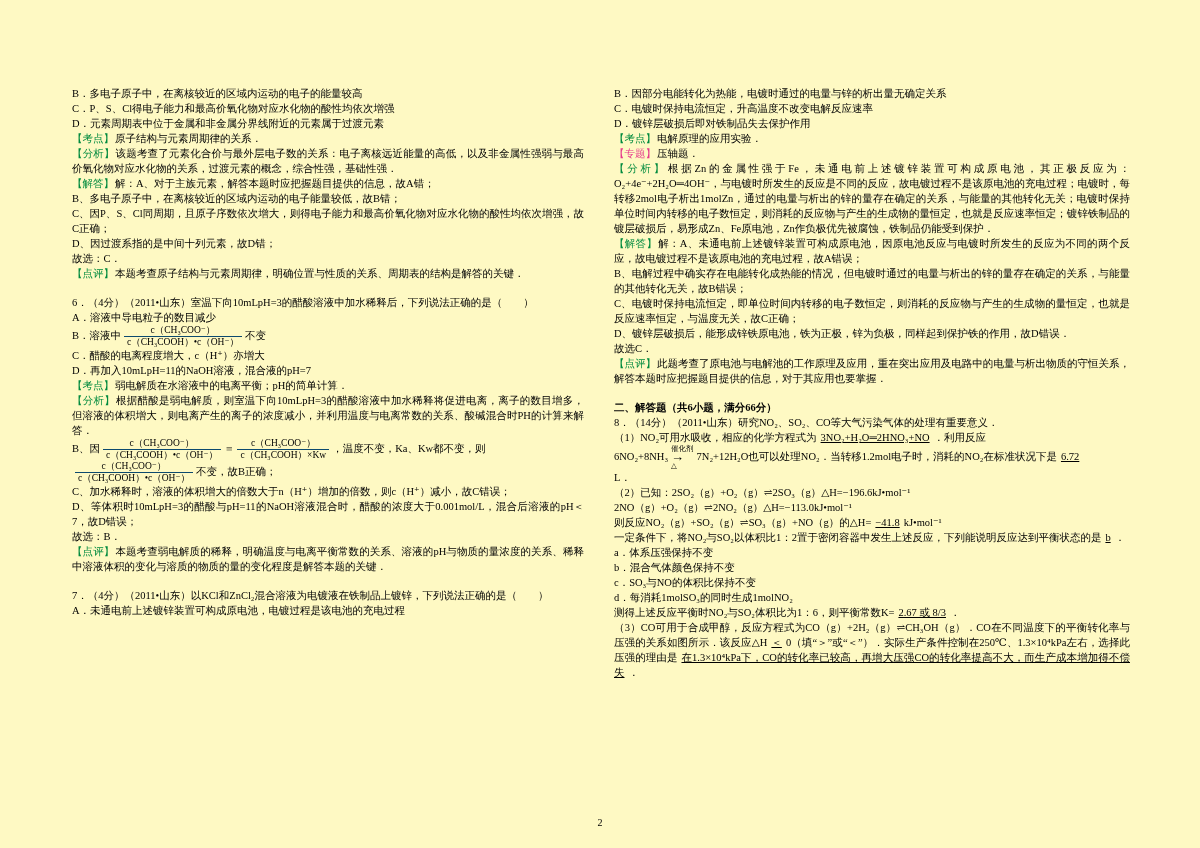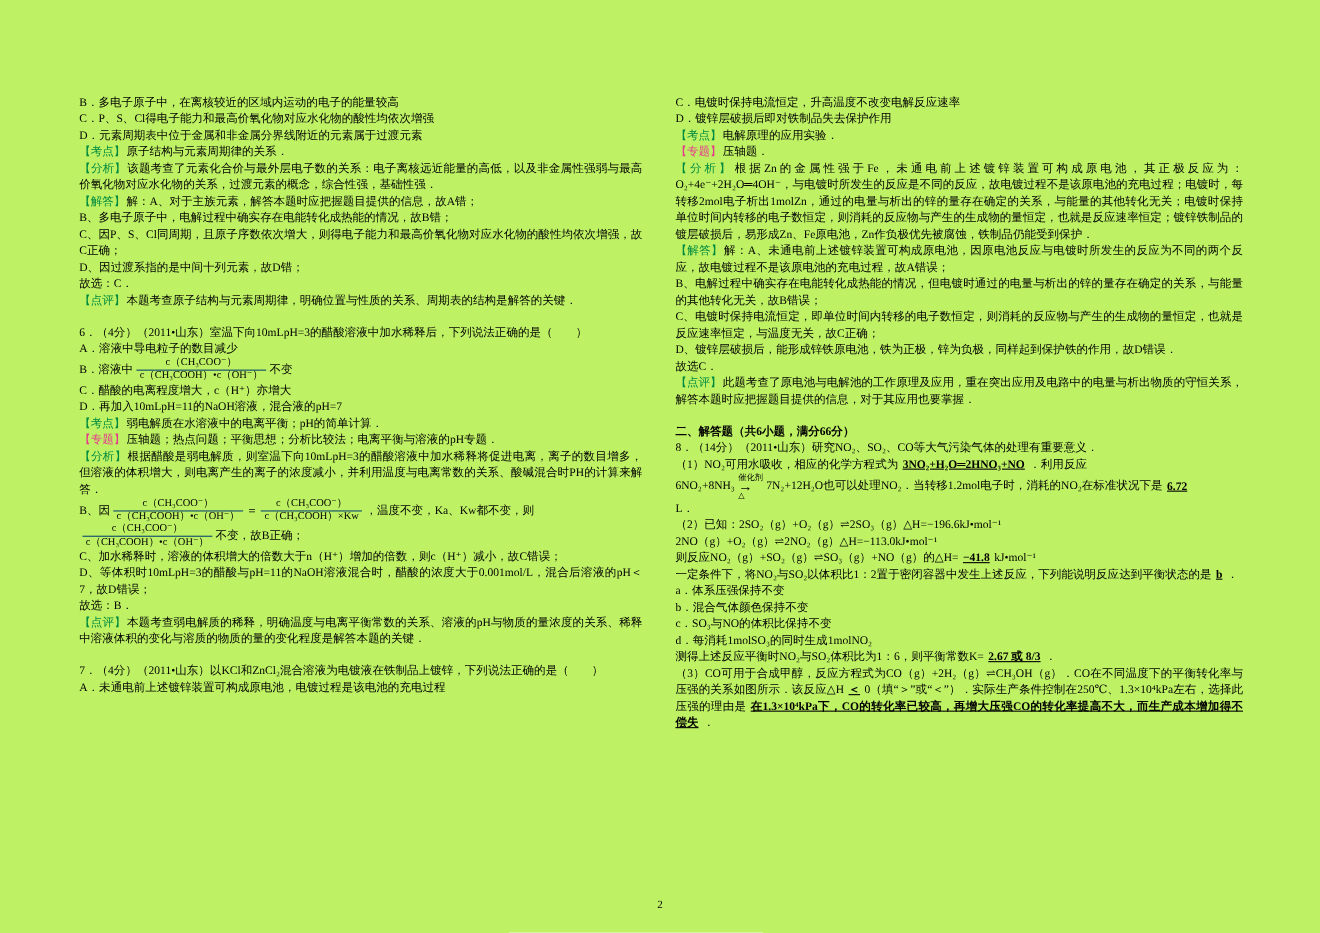--- a/index.html
+++ b/index.html
@@ -1,24 +1,24 @@
 <!DOCTYPE html>
 <html><head>
 <meta charset="utf-8">
 <style>
   html,body{margin:0;padding:0;background:#ffffff;}
-  .page{position:relative;width:1200px;height:848px;background:#bef264;overflow:hidden;
+  .page{position:relative;width:1200px;height:848px;background:#fef9c3;overflow:hidden;
         font-family:"Liberation Serif","DejaVu Serif",serif;font-size:10.5px;color:#000;}
   .col{position:absolute;top:86px;text-align:justify;}
   #col-left{left:72px;width:512px;}
   #col-right{left:614px;width:516px;}
   .para{line-height:15px;}
   .bold{font-weight:bold;}
   .tag{margin-right:1px;}
-  .answer{font-weight:bold;text-decoration:underline;margin:0 4px;}
+  .answer{font-weight:normal;text-decoration:underline;margin:0 4px;}
   .frac{display:inline-block;vertical-align:middle;text-align:center;
         font-size:9.5px;line-height:11px;margin:0 3px;}
   .frac .num{display:block;border-bottom:1px solid #0c4a6e;padding:0 3px;}
   .frac .den{display:block;padding:0 3px;text-align:center;}
   .rxn{display:inline-block;vertical-align:middle;text-align:left;margin:0 3px;}
   .rxn .rtop{display:block;font-size:7.5px;line-height:8px;}
   .rxn .rarr{display:block;font-size:13px;line-height:8px;}
   .rxn .rbot{display:block;font-size:7.5px;line-height:9px;}
   .gap{height:14px;}
   .footer{position:absolute;left:0;right:0;bottom:20px;text-align:center;font-size:10px;}
@@ -27,45 +27,45 @@
 <body>
 
 <div class="page">
   <div class="col" id="col-left">
       <div class="para"><span class="txt">B．多电子原子中，在离核较近的区域内运动的电子的能量较高</span></div>
       <div class="para"><span class="txt">C．P、S、Cl得电子能力和最高价氧化物对应水化物的酸性均依次增强</span></div>
       <div class="para"><span class="txt">D．元素周期表中位于金属和非金属分界线附近的元素属于过渡元素</span></div>
       <div class="para"><span class="tag" style="color: rgb(0, 138, 62);">【考点】</span><span class="txt">原子结构与元素周期律的关系．</span></div>
       <div class="para"><span class="tag" style="color: rgb(0, 138, 62);">【分析】</span><span class="txt">该题考查了元素化合价与最外层电子数的关系：电子离核远近能量的高低，以及非金属性强弱与最高价氧化物对应水化物的关系，过渡元素的概念，综合性强，基础性强．</span></div>
       <div class="para"><span class="tag" style="color: rgb(0, 138, 62);">【解答】</span><span class="txt">解：A、对于主族元素，解答本题时应把握题目提供的信息，故A错；</span></div>
-      <div class="para"><span class="txt">B、多电子原子中，电解过程中确实存在电能转化成热能的情况，故B错；</span></div>
+      <div class="para"><span class="txt">B、多电子原子中，在离核较近的区域内运动的电子能量较低，故B错；</span></div>
       <div class="para"><span class="txt">C、因P、S、Cl同周期，且原子序数依次增大，则得电子能力和最高价氧化物对应水化物的酸性均依次增强，故C正确；</span></div>
       <div class="para"><span class="txt">D、因过渡系指的是中间十列元素，故D错；</span></div>
       <div class="para"><span class="txt">故选：C．</span></div>
       <div class="para"><span class="tag" style="color: rgb(0, 138, 62);">【点评】</span><span class="txt">本题考查原子结构与元素周期律，明确位置与性质的关系、周期表的结构是解答的关键．</span></div>
       <div class="gap"></div>
       <div class="para"><span class="txt">6．（4分）（2011•山东）室温下向10mLpH=3的醋酸溶液中加水稀释后，下列说法正确的是（　　）</span></div>
       <div class="para"><span class="txt">A．溶液中导电粒子的数目减少</span></div>
       <div class="para"><span class="txt">B．溶液中</span><span class="frac"><span class="num">c（CH₃COO⁻）</span><span class="den">c（CH₃COOH）•c（OH⁻）</span></span><span class="txt">不变</span></div>
       <div class="para"><span class="txt">C．醋酸的电离程度增大，c（H⁺）亦增大</span></div>
       <div class="para"><span class="txt">D．再加入10mLpH=11的NaOH溶液，混合液的pH=7</span></div>
       <div class="para"><span class="tag" style="color: rgb(0, 138, 62);">【考点】</span><span class="txt">弱电解质在水溶液中的电离平衡；pH的简单计算．</span></div>
-      <div class="para"><span class="tag" style="color: rgb(230, 58, 140);">【专题】</span><span class="txt">压轴题；热点问题；平衡思想；分析比较法；电离平衡与溶液的pH专题．</span></div>
       <div class="para"><span class="tag" style="color: rgb(0, 138, 62);">【分析】</span><span class="txt">根据醋酸是弱电解质，则室温下向10mLpH=3的醋酸溶液中加水稀释将促进电离，离子的数目增多，但溶液的体积增大，则电离产生的离子的浓度减小，并利用温度与电离常数的关系、酸碱混合时PH的计算来解答．</span></div>
       <div class="para"><span class="txt">B、因</span><span class="frac"><span class="num">c（CH₃COO⁻）</span><span class="den">c（CH₃COOH）•c（OH⁻）</span></span><span class="txt">＝</span><span class="frac"><span class="num">c（CH₃COO⁻）</span><span class="den">c（CH₃COOH）×Kw</span></span><span class="txt">，温度不变，Ka、Kw都不变，则</span></div>
       <div class="para"><span class="frac"><span class="num">c（CH₃COO⁻）</span><span class="den">c（CH₃COOH）•c（OH⁻）</span></span><span class="txt">不变，故B正确；</span></div>
       <div class="para"><span class="txt">C、加水稀释时，溶液的体积增大的倍数大于n（H⁺）增加的倍数，则c（H⁺）减小，故C错误；</span></div>
       <div class="para"><span class="txt">D、等体积时10mLpH=3的醋酸与pH=11的NaOH溶液混合时，醋酸的浓度大于0.001mol/L，混合后溶液的pH＜7，故D错误；</span></div>
       <div class="para"><span class="txt">故选：B．</span></div>
       <div class="para"><span class="tag" style="color: rgb(0, 138, 62);">【点评】</span><span class="txt">本题考查弱电解质的稀释，明确温度与电离平衡常数的关系、溶液的pH与物质的量浓度的关系、稀释中溶液体积的变化与溶质的物质的量的变化程度是解答本题的关键．</span></div>
       <div class="gap"></div>
       <div class="para"><span class="txt">7．（4分）（2011•山东）以KCl和ZnCl₂混合溶液为电镀液在铁制品上镀锌，下列说法正确的是（　　）</span></div>
       <div class="para"><span class="txt">A．未通电前上述镀锌装置可构成原电池，电镀过程是该电池的充电过程</span></div>
     </div>
   <div class="col" id="col-right">
+      <div class="para"><span class="txt">B．因部分电能转化为热能，电镀时通过的电量与锌的析出量无确定关系</span></div>
       <div class="para"><span class="txt">C．电镀时保持电流恒定，升高温度不改变电解反应速率</span></div>
       <div class="para"><span class="txt">D．镀锌层破损后即对铁制品失去保护作用</span></div>
       <div class="para"><span class="tag" style="color: rgb(0, 138, 62);">【考点】</span><span class="txt">电解原理的应用实验．</span></div>
       <div class="para"><span class="tag" style="color: rgb(230, 58, 140);">【专题】</span><span class="txt">压轴题．</span></div>
       <div class="para"><span class="tag" style="color: rgb(0, 138, 62);">【分析】</span><span class="txt">根据Zn的金属性强于Fe，未通电前上述镀锌装置可构成原电池，其正极反应为：O₂+4e⁻+2H₂O═4OH⁻，与电镀时所发生的反应是不同的反应，故电镀过程不是该原电池的充电过程；电镀时，每转移2mol电子析出1molZn，通过的电量与析出的锌的量存在确定的关系，与能量的其他转化无关；电镀时保持单位时间内转移的电子数恒定，则消耗的反应物与产生的生成物的量恒定，也就是反应速率恒定；镀锌铁制品的镀层破损后，易形成Zn、Fe原电池，Zn作负极优先被腐蚀，铁制品仍能受到保护．</span></div>
       <div class="para"><span class="tag" style="color: rgb(0, 138, 62);">【解答】</span><span class="txt">解：A、未通电前上述镀锌装置可构成原电池，因原电池反应与电镀时所发生的反应为不同的两个反应，故电镀过程不是该原电池的充电过程，故A错误；</span></div>
       <div class="para"><span class="txt">B、电解过程中确实存在电能转化成热能的情况，但电镀时通过的电量与析出的锌的量存在确定的关系，与能量的其他转化无关，故B错误；</span></div>
       <div class="para"><span class="txt">C、电镀时保持电流恒定，即单位时间内转移的电子数恒定，则消耗的反应物与产生的生成物的量恒定，也就是反应速率恒定，与温度无关，故C正确；</span></div>
       <div class="para"><span class="txt">D、镀锌层破损后，能形成锌铁原电池，铁为正极，锌为负极，同样起到保护铁的作用，故D错误．</span></div>
       <div class="para"><span class="txt">故选C．</span></div>

